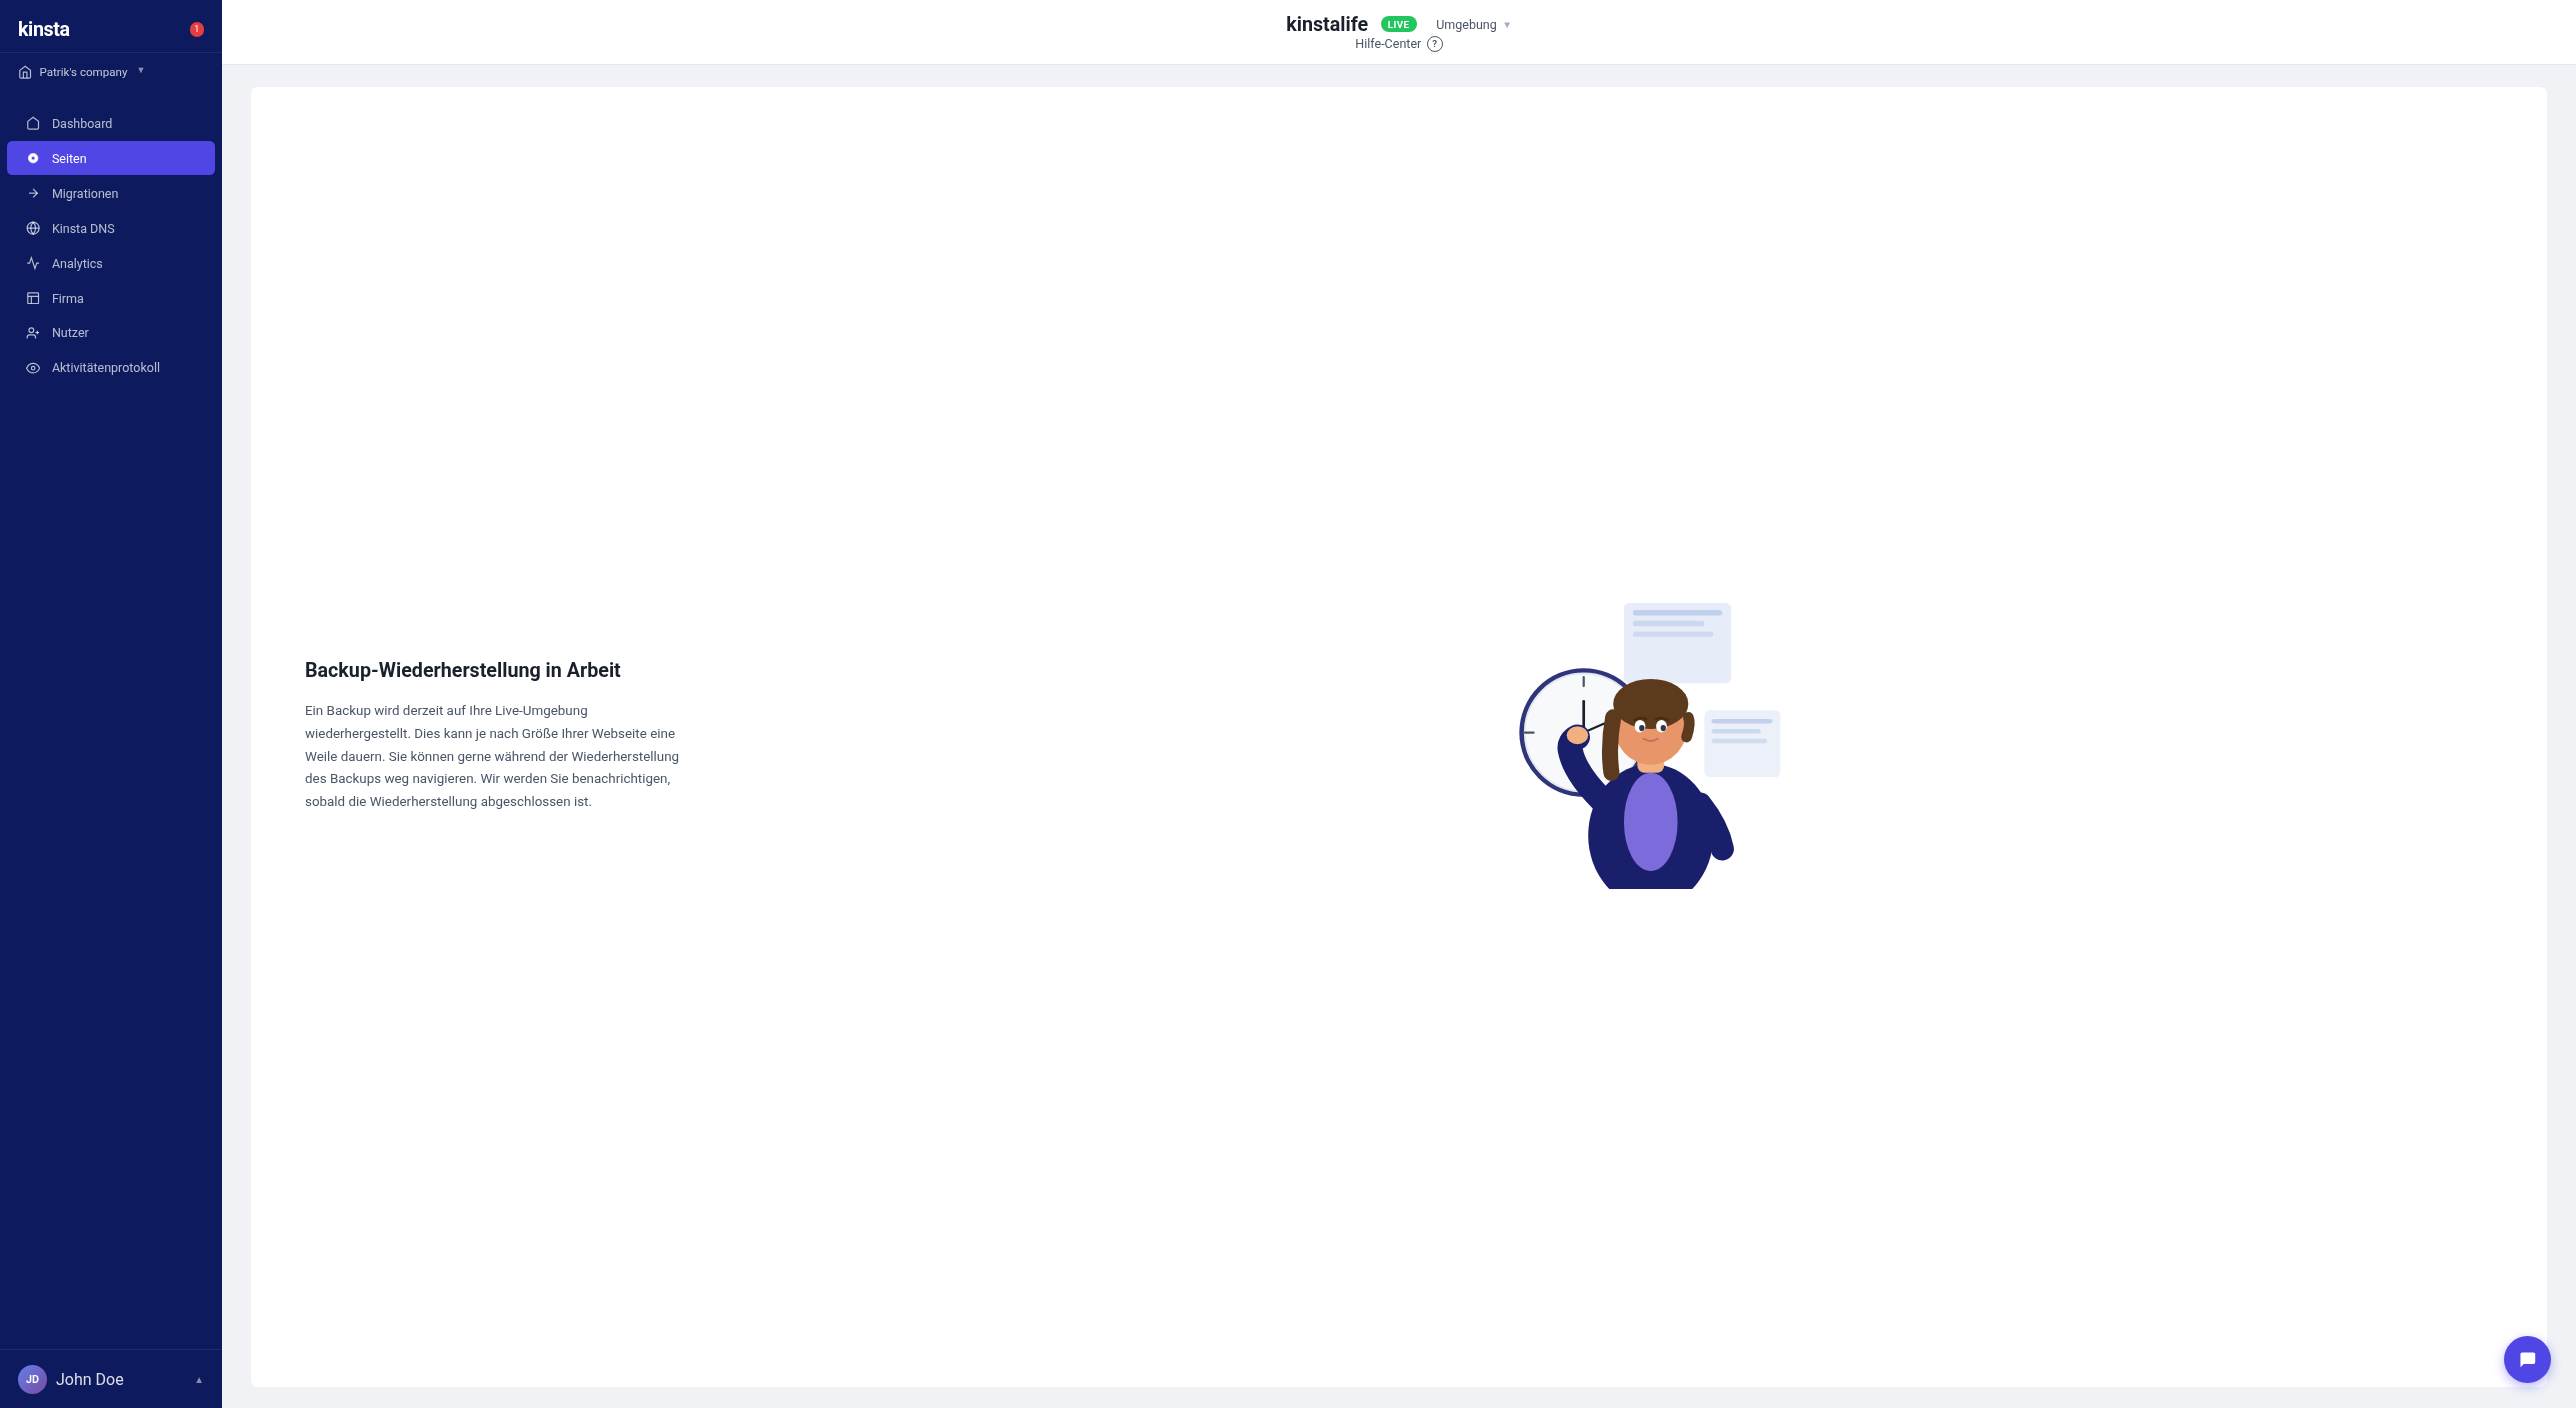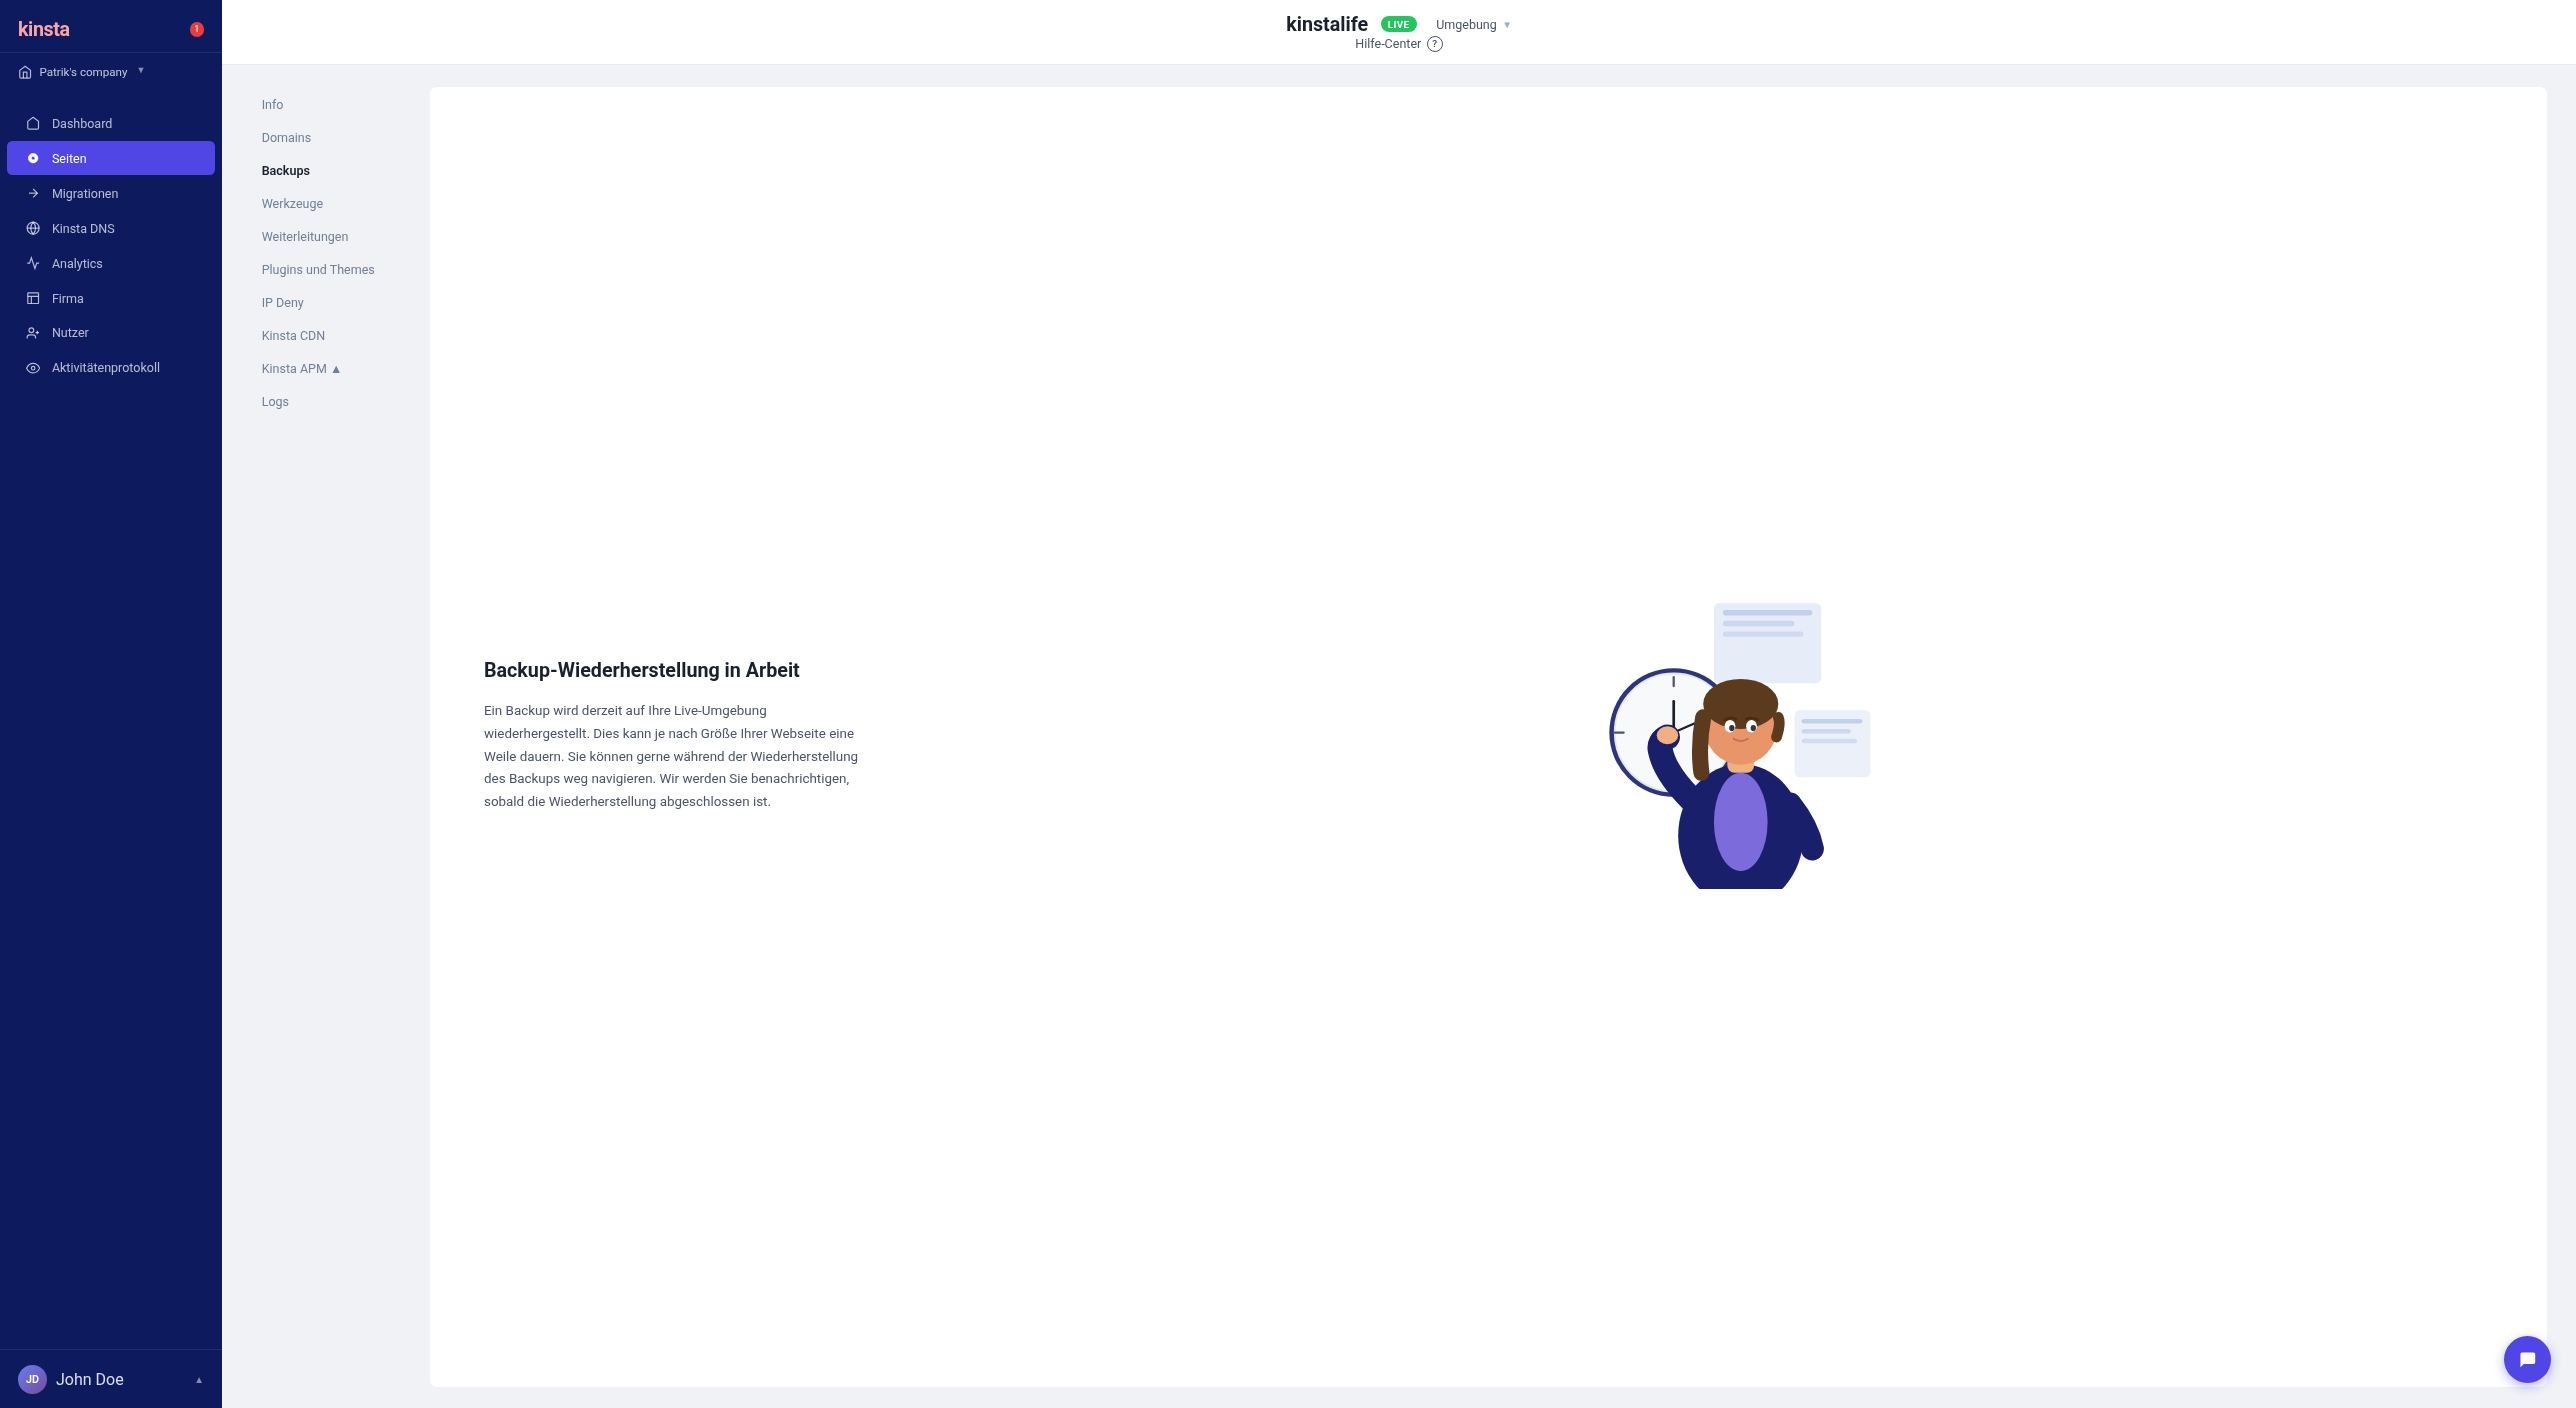--- a/index.html
+++ b/index.html
@@ -15,21 +15,21 @@
       height: 100vh;
     }
     .sidebar-header {
       padding: 18px 18px 10.7px 18px;
       display: flex;
       align-items: center;
       justify-content: space-between;
       border-bottom: 0.9px solid rgba(255,255,255,0.08);
     }
     .logo-text {
-      color: #fca5a5;
+      color: #ffffff;
       font-size: 19.7px;
       font-weight: 700;
       letter-spacing: -0.4px;
     }
     .company-row {
       display: flex;
       padding: 12.5px 18px;
       color: rgba(255,255,255,0.75);
       font-size: 11.6px;
       gap: 7.2px;
@@ -241,32 +241,20 @@
       </div>
     </div>
     <div class="help-center">
       <span>Hilfe-Center</span>
       <div class="help-icon">?</div>
     </div>
   </div>
 
   <div class="content-area">
 
-    <div class="sub-sidebar">
-      <div class="sub-nav-item">Info</div>
-      <div class="sub-nav-item">Domains</div>
-      <div class="sub-nav-item active">Backups</div>
-      <div class="sub-nav-item">Werkzeuge</div>
-      <div class="sub-nav-item">Weiterleitungen</div>
-      <div class="sub-nav-item">Plugins und Themes</div>
-      <div class="sub-nav-item">IP Deny</div>
-      <div class="sub-nav-item">Kinsta CDN</div>
-      <div class="sub-nav-item">Kinsta APM ▲</div>
-      <div class="sub-nav-item">Logs</div>
-    </div>
 
     <div class="main-panel">
       <div class="panel-content">
         <div class="panel-text">
           <h2 class="panel-title">Backup-Wiederherstellung in Arbeit</h2>
           <p class="panel-description">Ein Backup wird derzeit auf Ihre Live-Umgebung wiederhergestellt. Dies kann je nach Größe Ihrer Webseite eine Weile dauern. Sie können gerne während der Wiederherstellung des Backups weg navigieren. Wir werden Sie benachrichtigen, sobald die Wiederherstellung abgeschlossen ist.</p>
         </div>
         <div class="panel-illustration">
 
           <svg width="340" height="304" viewBox="0 0 380 340" xmlns="http://www.w3.org/2000/svg">

